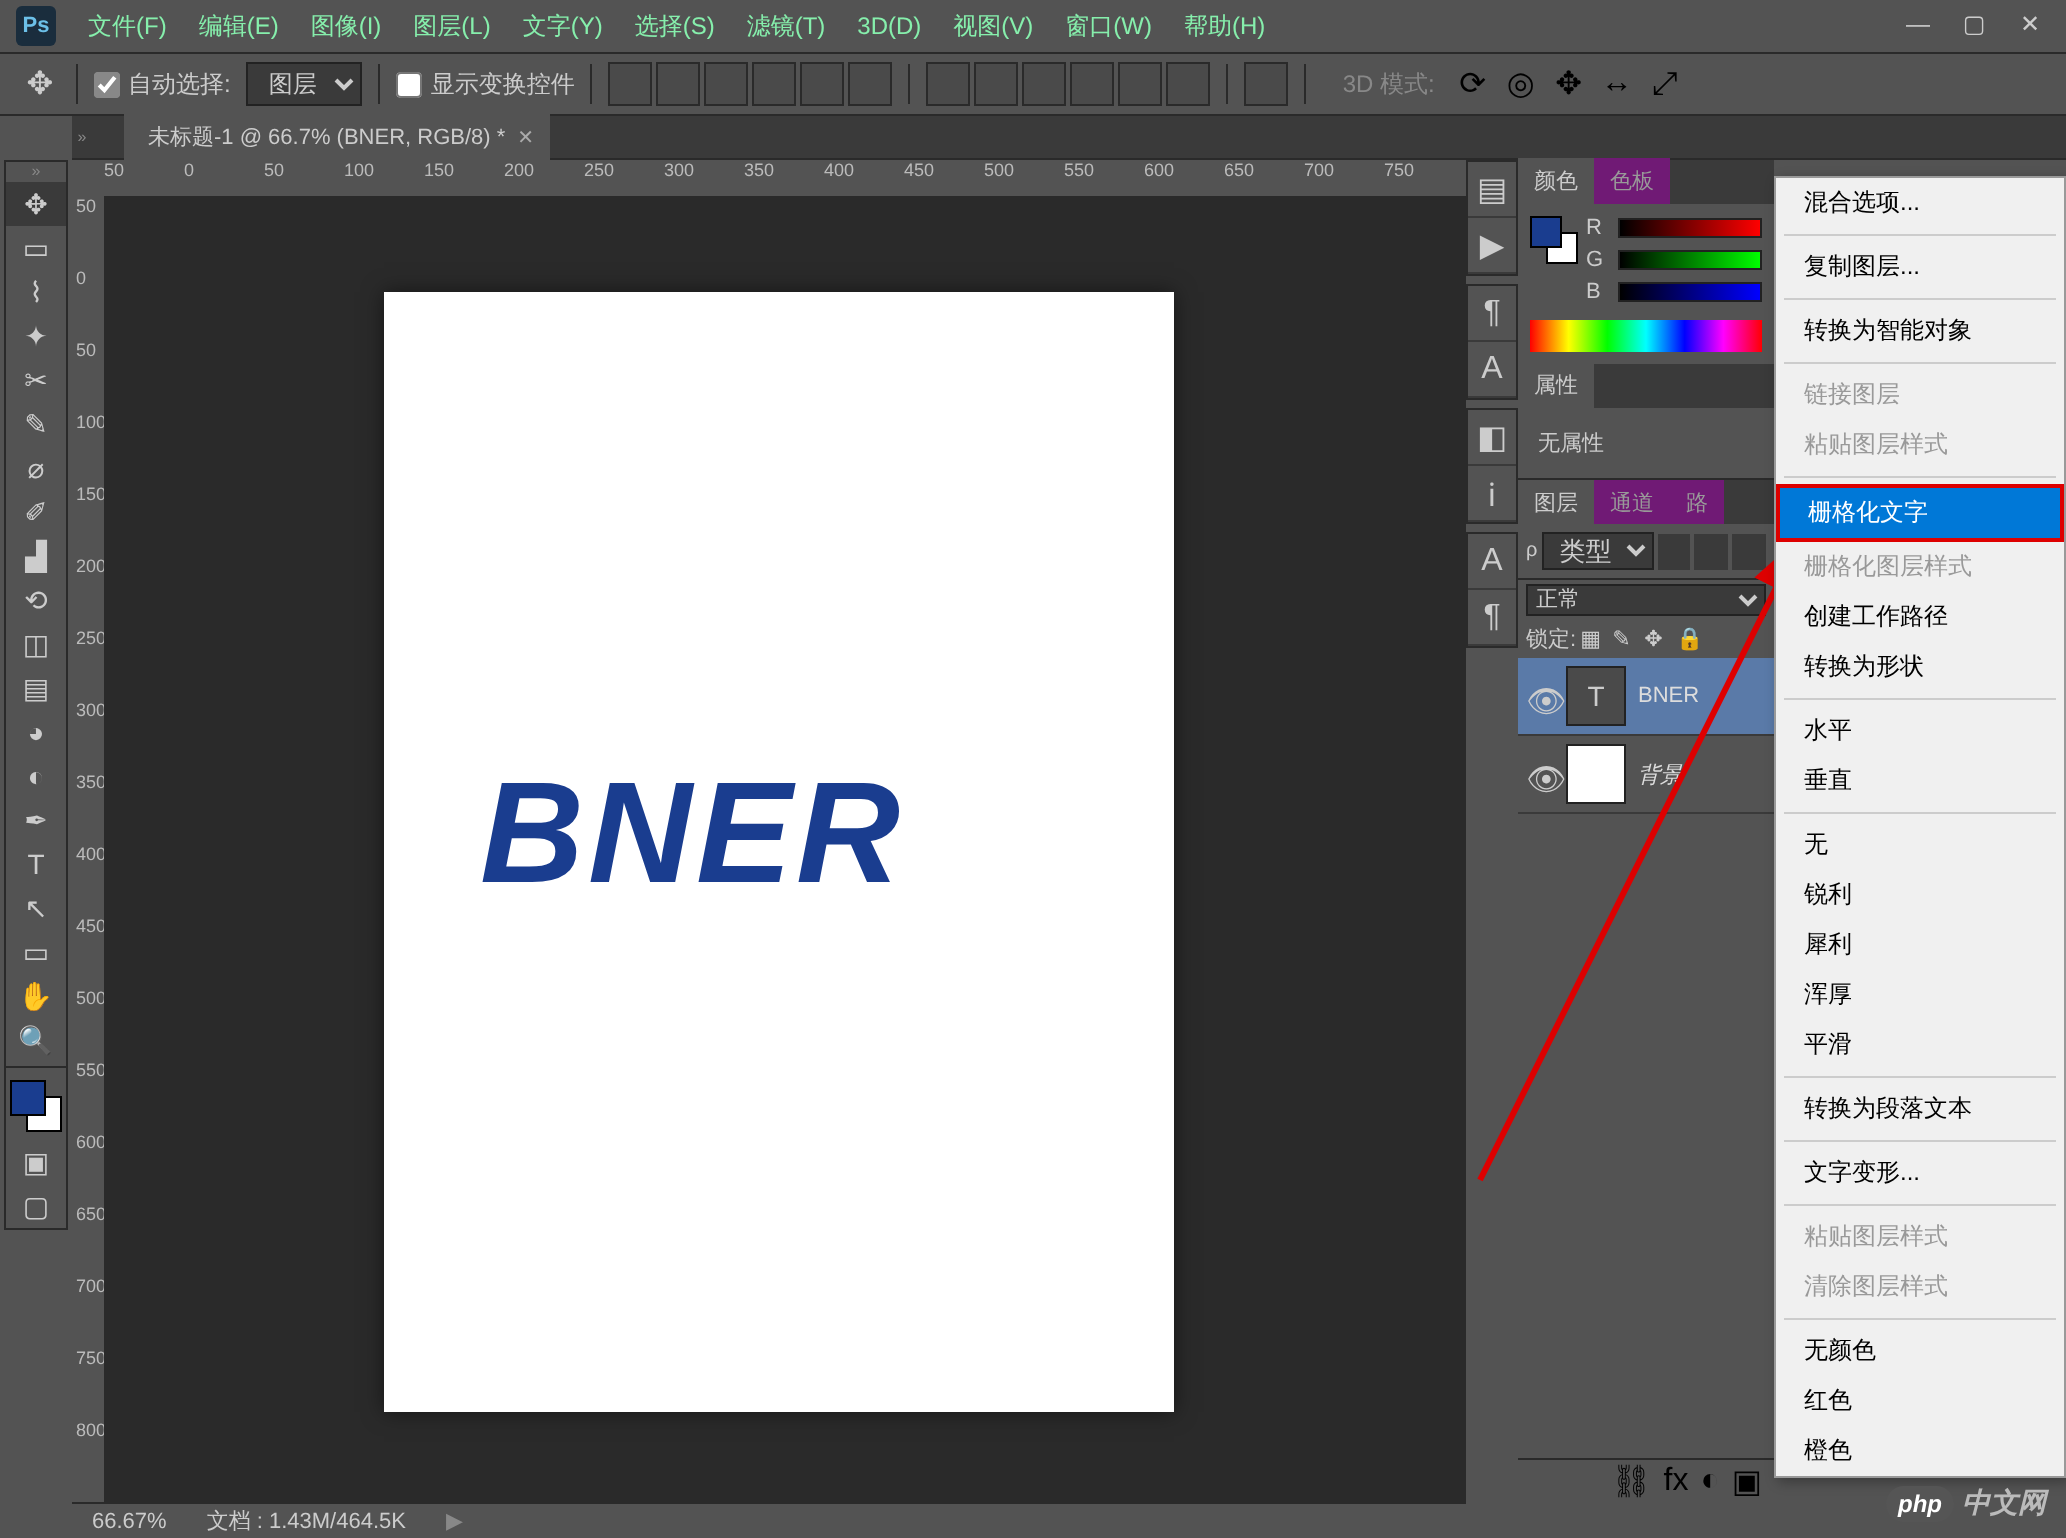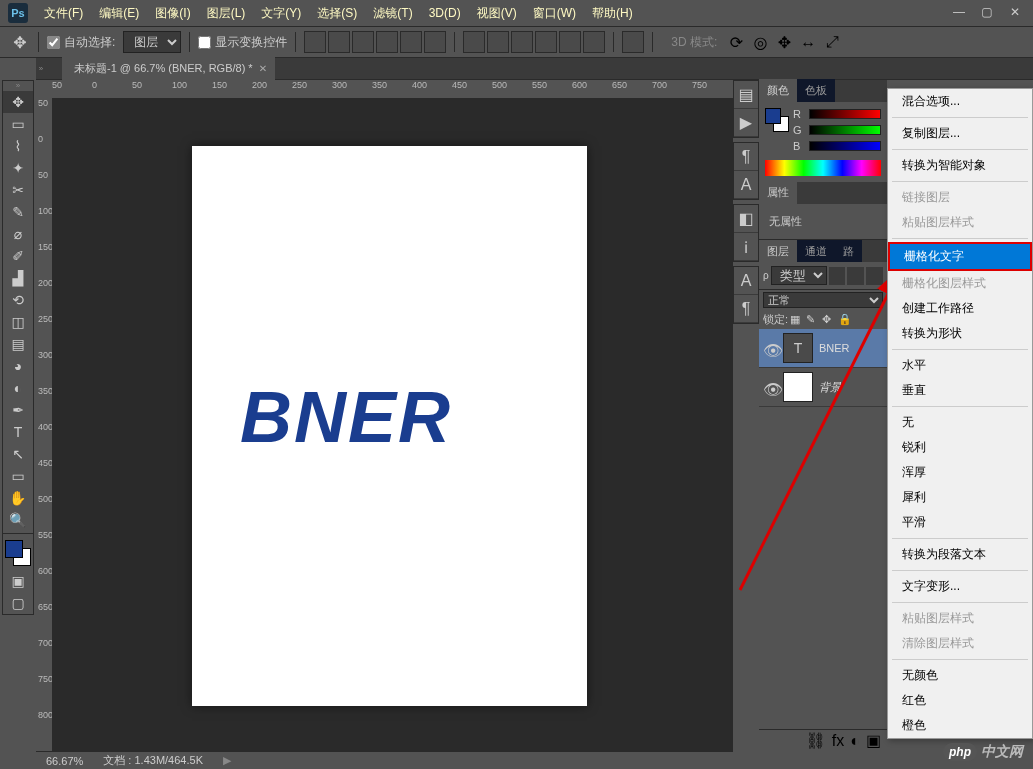--- a/index.html
+++ b/index.html
@@ -1,21 +1,21 @@
 <!DOCTYPE html>
 <html><head>
 <meta charset="utf-8">
 <style>
 * { margin: 0; padding: 0; box-sizing: border-box; font-family: "Microsoft YaHei", sans-serif; }
 body { background: #535353; width: 1033px; height: 769px; overflow: hidden; position: relative; }
 
 
 .menubar { height: 26px; background: #535353; display: flex; align-items: center; padding-left: 8px; }
 .ps-logo { width: 20px; height: 20px; background: #1a2d3d; border-radius: 3px; display: flex; align-items: center; justify-content: center; color: #6cc0e8; font-size: 11px; font-weight: bold; margin-right: 8px; }
-.menu-item { color: #fef9c3; font-size: 12px; padding: 0 8px; cursor: pointer; }
+.menu-item { color: #86efac; font-size: 12px; padding: 0 8px; cursor: pointer; }
 .window-controls { position: absolute; right: 4px; top: 2px; display: flex; }
 .win-btn { width: 28px; height: 20px; display: flex; align-items: center; justify-content: center; color: #ccc; font-size: 12px; cursor: pointer; }
 
 
 .optionsbar { height: 32px; background: #535353; border-top: 1px solid #2a2a2a; border-bottom: 1px solid #2a2a2a; display: flex; align-items: center; padding-left: 10px; gap: 8px; }
 .opt-icon { width: 20px; height: 20px; display: flex; align-items: center; justify-content: center; color: #ccc; }
 .opt-checkbox { display: flex; align-items: center; gap: 4px; color: #ccc; font-size: 12px; }
 .opt-checkbox input { accent-color: #888; }
 .opt-select { background: #3a3a3a; color: #ccc; border: 1px solid #222; font-size: 12px; padding: 2px 6px; }
 .opt-divider { width: 1px; height: 20px; background: #2a2a2a; }
@@ -53,21 +53,21 @@
 .arrow-line { position: absolute; pointer-events: none; z-index: 50; }
 
 
 .icon-strip { position: absolute; right: 274px; top: 80px; width: 26px; background: #535353; border: 1px solid #2a2a2a; display: flex; flex-direction: column; }
 .strip-icon { width: 24px; height: 28px; display: flex; align-items: center; justify-content: center; color: #ccc; border-bottom: 1px solid #3a3a3a; }
 
 
 .panels { position: absolute; right: 146px; top: 80px; width: 128px; bottom: 18px; background: #535353; display: flex; flex-direction: column; }
 .panel-tabs { height: 22px; background: #3a3a3a; display: flex; align-items: flex-end; }
 .panel-tab { color: #ccc; font-size: 11px; padding: 4px 8px; background: #535353; }
-.panel-tab.inactive { background: #0f172a; color: #999; }
+.panel-tab.inactive { background: #701a75; color: #999; }
 .color-panel { padding: 6px; }
 .rgb-row { display: flex; align-items: center; gap: 4px; margin-bottom: 4px; }
 .rgb-label { color: #ccc; font-size: 11px; width: 12px; }
 .rgb-slider { flex: 1; height: 10px; border: 1px solid #222; }
 .spectrum { height: 16px; margin-top: 4px; background: linear-gradient(to right, red, yellow, lime, cyan, blue, magenta, red); }
 .prop-panel-body { padding: 10px; color: #ccc; font-size: 11px; }
 
 
 .layers-panel { border-top: 1px solid #2a2a2a; flex: 1; display: flex; flex-direction: column; }
 .layers-tabs { height: 22px; background: #3a3a3a; display: flex; }
@@ -368,22 +368,22 @@
     <div class="ctx-item highlighted">栅格化文字</div>
     <div class="ctx-item disabled">栅格化图层样式</div>
     <div class="ctx-item">创建工作路径</div>
     <div class="ctx-item">转换为形状</div>
     <div class="ctx-sep"></div>
     <div class="ctx-item">水平</div>
     <div class="ctx-item">垂直</div>
     <div class="ctx-sep"></div>
     <div class="ctx-item">无</div>
     <div class="ctx-item">锐利</div>
+    <div class="ctx-item">犀利</div>
     <div class="ctx-item">浑厚</div>
-    <div class="ctx-item">犀利</div>
     <div class="ctx-item">平滑</div>
     <div class="ctx-sep"></div>
     <div class="ctx-item">转换为段落文本</div>
     <div class="ctx-sep"></div>
     <div class="ctx-item">文字变形...</div>
     <div class="ctx-sep"></div>
     <div class="ctx-item disabled">粘贴图层样式</div>
     <div class="ctx-item disabled">清除图层样式</div>
     <div class="ctx-sep"></div>
     <div class="ctx-item">无颜色</div>

